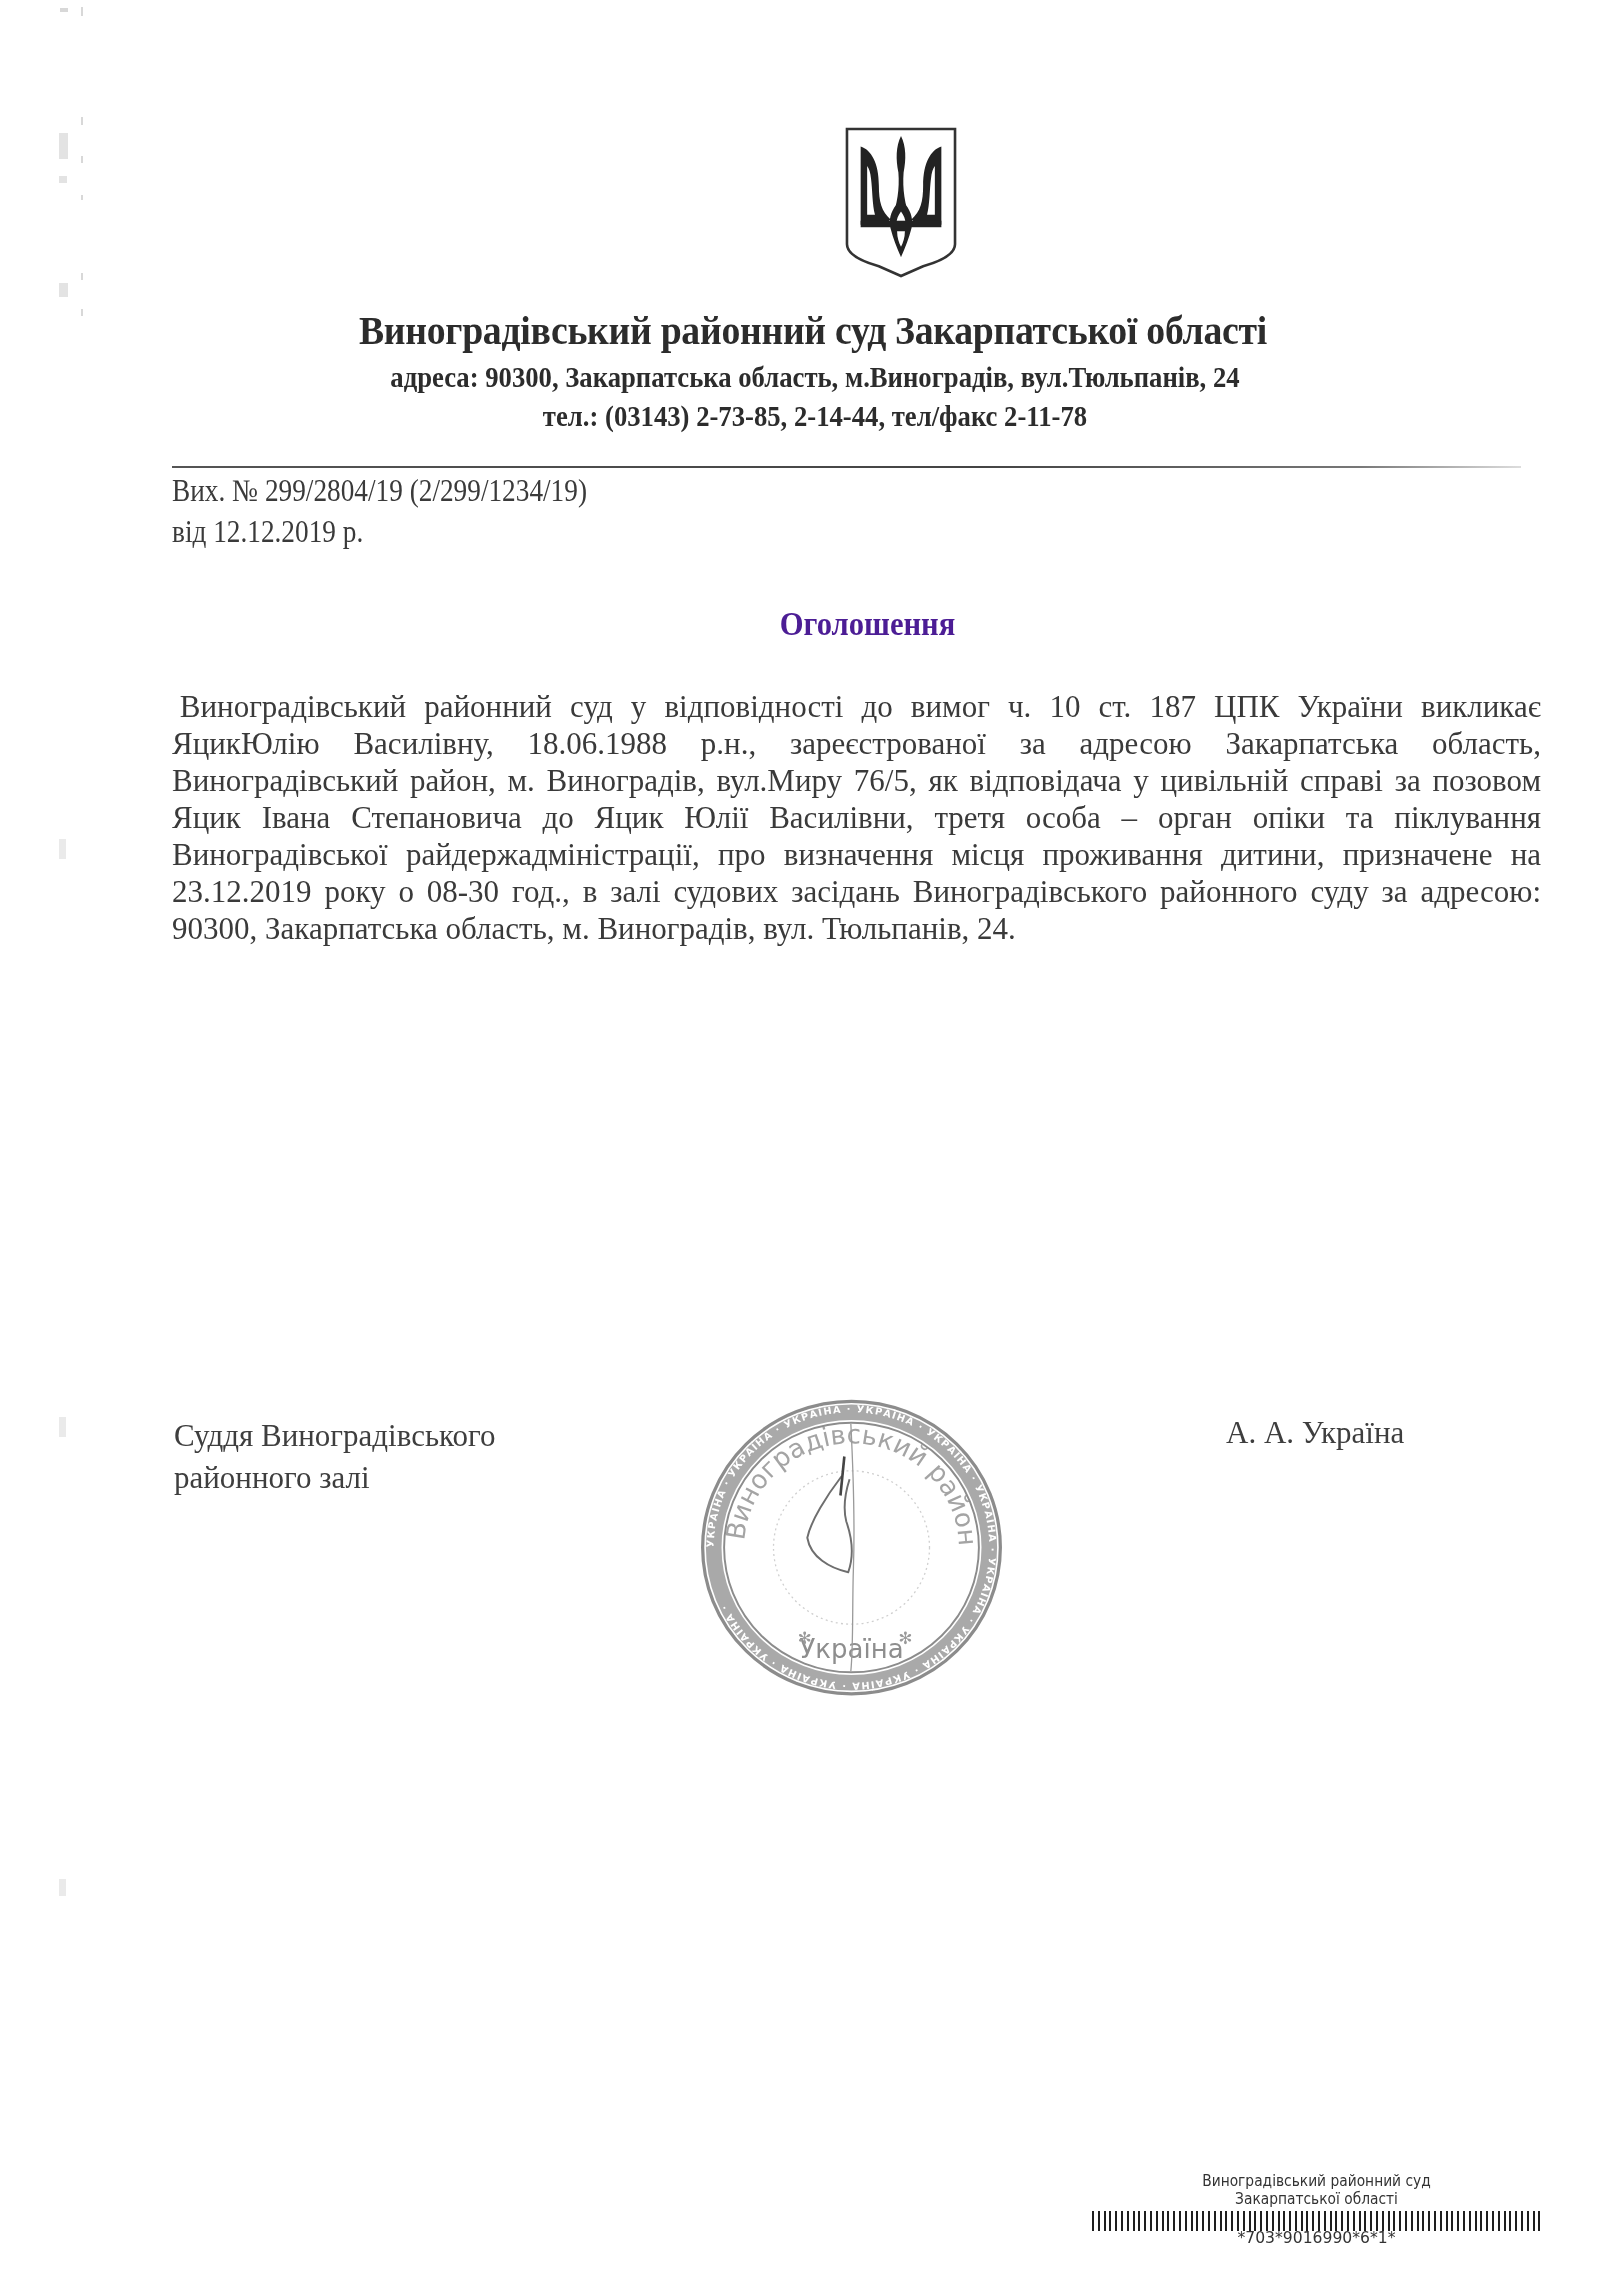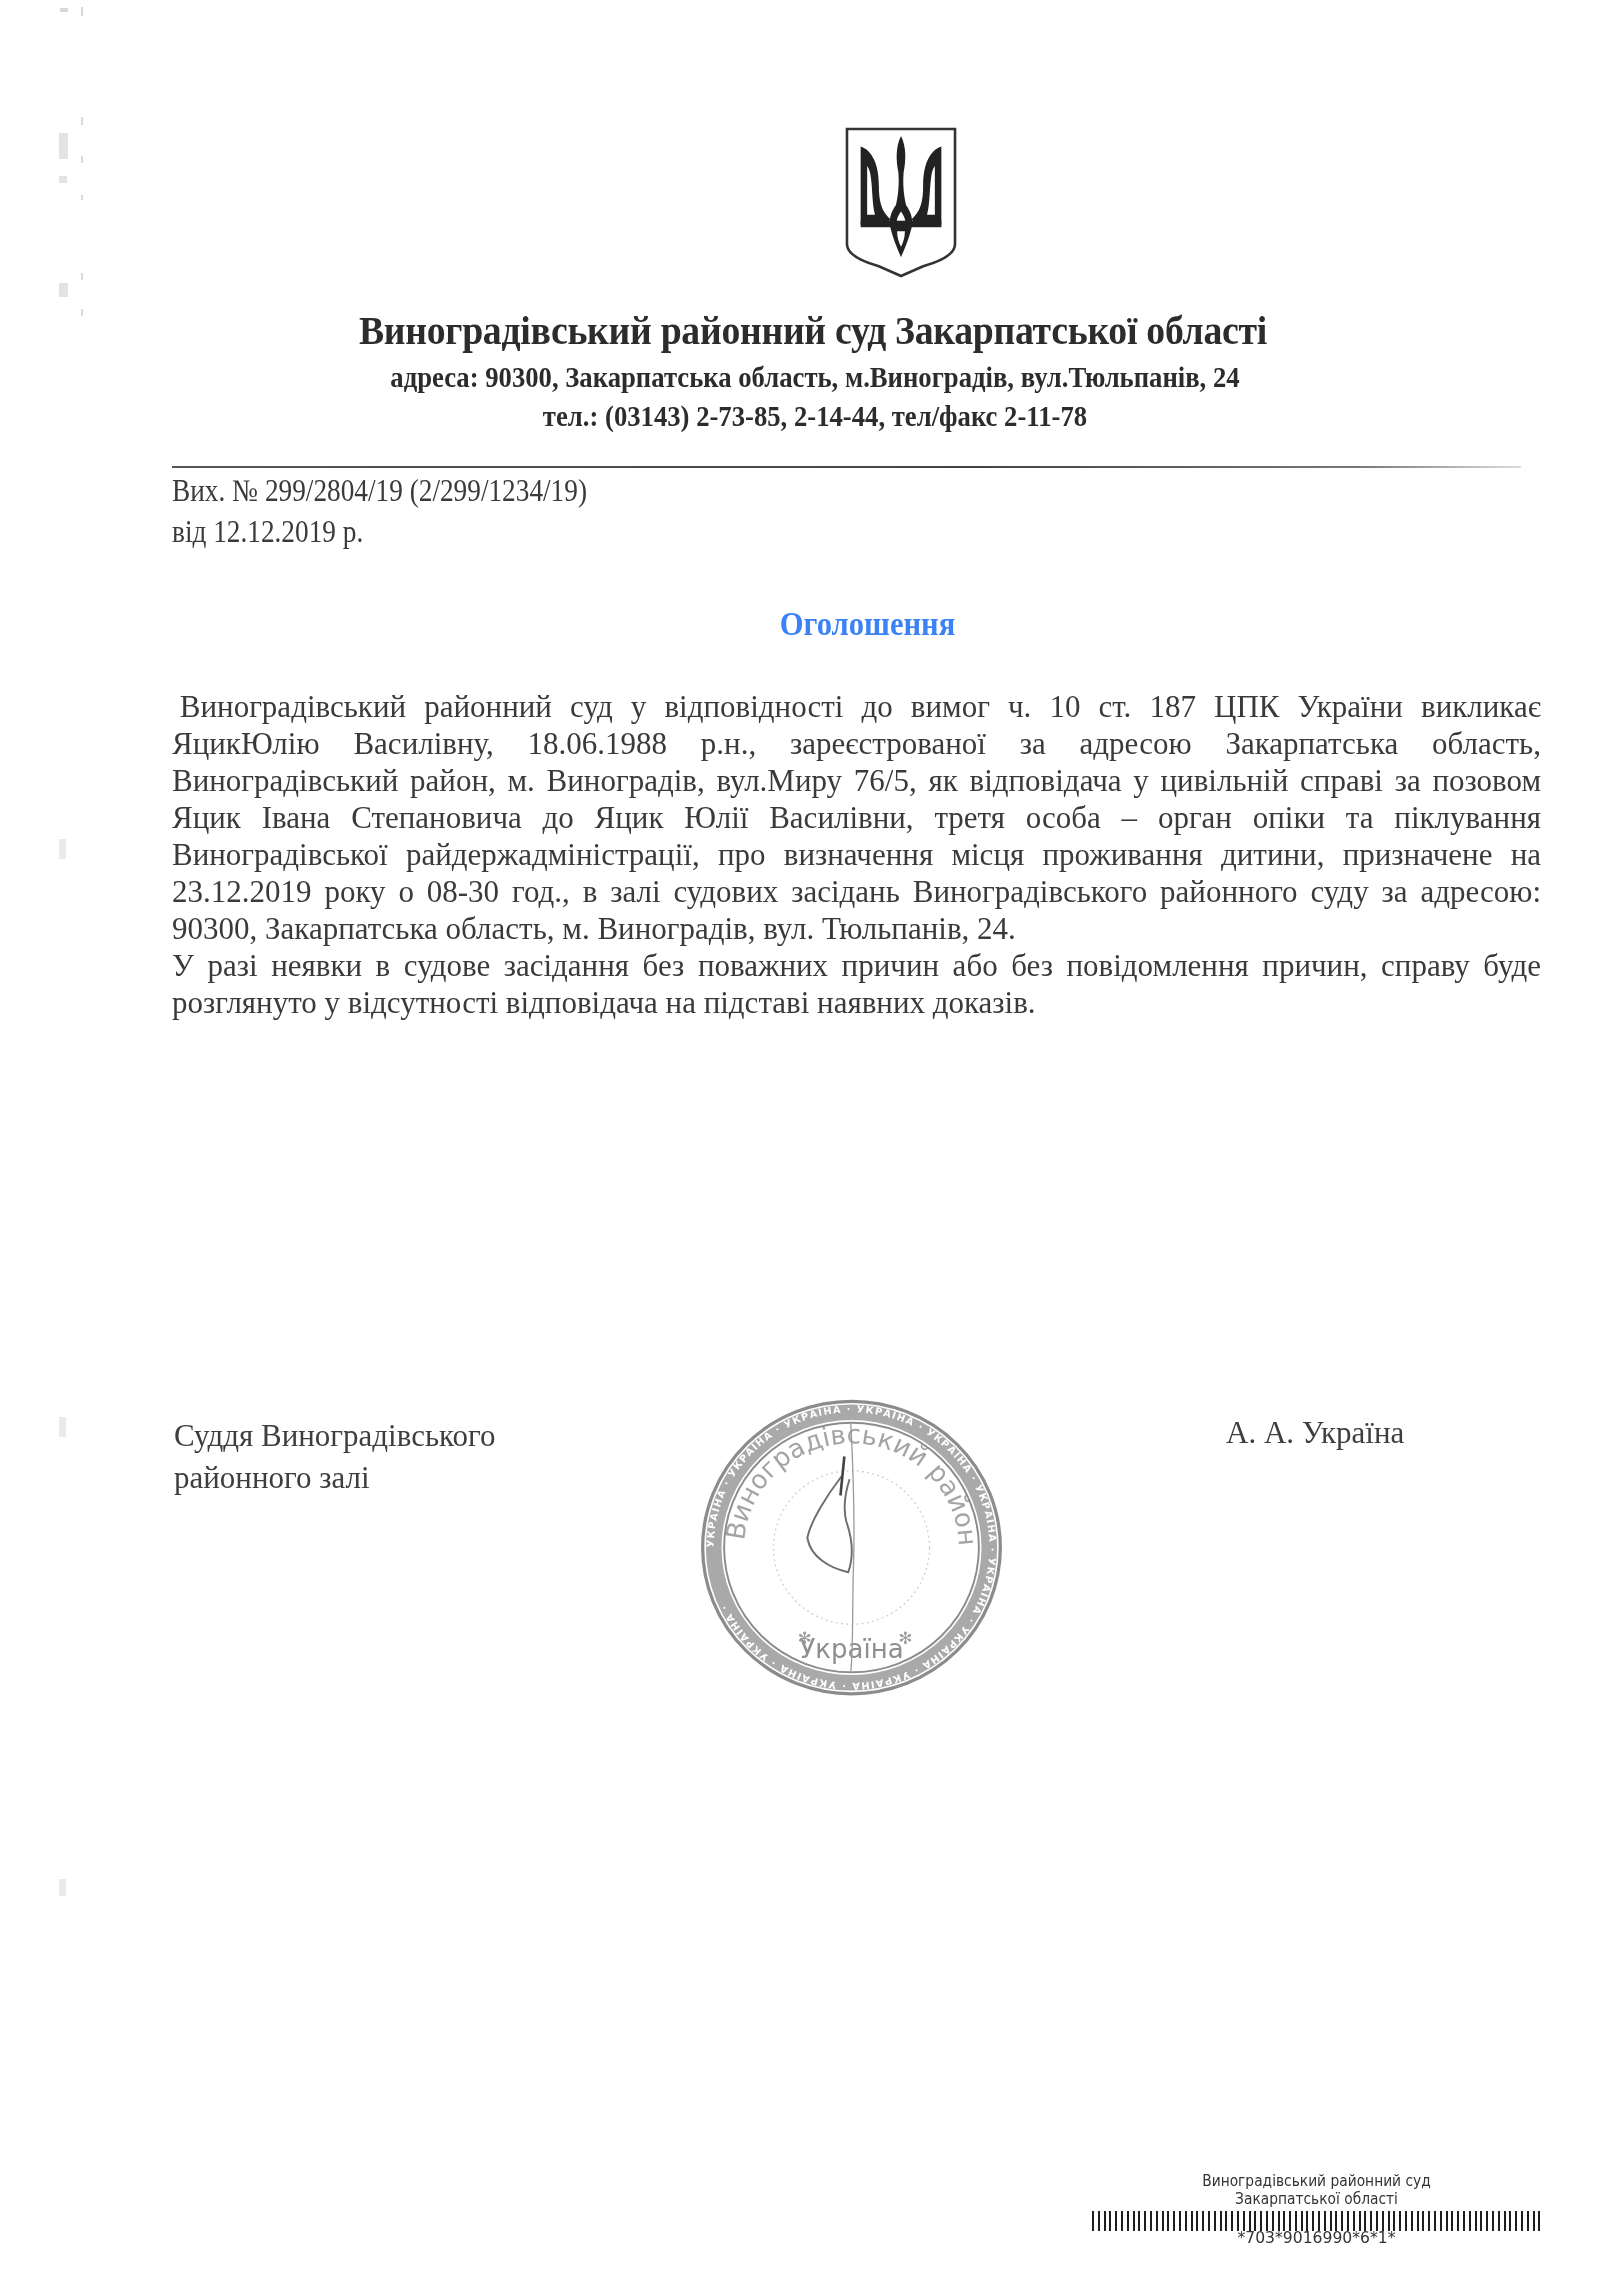--- a/index.html
+++ b/index.html
@@ -9,21 +9,21 @@
   .coat { left: 845px; top: 127px; width: 112px; height: 151px; }
   .hdr-title { left: 0; width: 1618px; top: 306px; text-align: center; font-weight: bold; font-size: 41px; letter-spacing: -0.3px; color: #2c2c2c; transform: scaleX(0.92); transform-origin: 858px 0; }
   .hdr-title span, .hdr-line span { display: inline-block; }
   .hdr-line { left: 0; width: 1618px; text-align: center; font-weight: bold; font-size: 29px; color: #2c2c2c; transform: scaleX(0.92); }
   .hdr-addr { top: 361px; transform-origin: 884px 0; }
   .hdr-tel { top: 400px; transform-origin: 884px 0; }
   .rule { left: 172px; top: 466px; width: 1349px; height: 2px; background: linear-gradient(90deg, #555 0%, #444 60%, #777 88%, #ddd 100%); }
   .meta { left: 172px; font-size: 31px; color: #3a3a3a; transform: scaleX(0.88); transform-origin: 0 0; white-space: nowrap; }
   .meta-num { top: 473px; }
   .meta-date { top: 514px; }
-  .heading { left: 0; width: 1618px; top: 605px; text-align: center; font-weight: bold; font-size: 34px; color: #3b82f6; }
+  .heading { left: 0; width: 1618px; top: 605px; text-align: center; font-weight: bold; font-size: 34px; color: #4c1d95; }
   .heading span { display: inline-block; transform: scaleX(0.9); margin-left: 117px; }
   .body { left: 172px; top: 688px; width: 1369px; font-size: 31px; line-height: 37px; color: #3a3a3a; text-align: justify; }
   .body p { margin: 0; }
   .body p.first { text-indent: 7.8px; }
   .sig-left { left: 174px; top: 1415px; font-size: 31px; line-height: 42px; color: #3e3e3e; }
   .sig-right { left: 1226px; top: 1415px; font-size: 31px; color: #3e3e3e; }
   .stamp { left: 700px; top: 1398px; width: 303px; height: 299px; }
   .footer-label { left: 1092px; width: 449px; top: 2172px; text-align: center; font-family: "DejaVu Sans", sans-serif; font-size: 15px; line-height: 18px; color: #333; transform: scaleX(0.92); }
   .barcode { left: 1092px; top: 2211px; width: 449px; height: 19.5px; display: flex; align-items: stretch; justify-content: space-between; }
   .barcode i { display: block; background: #1e1e1e; }
@@ -64,21 +64,20 @@
 <div class="abs hdr-line hdr-tel"><span>тел.: (03143) 2-73-85, 2-14-44, тел/факс 2-11-78</span></div>
 <div class="abs rule"></div>
 
 <div class="abs meta meta-num">Вих. №  299/2804/19 (2/299/1234/19)</div>
 <div class="abs meta meta-date">від 12.12.2019 р.</div>
 
 <div class="abs heading"><span>Оголошення</span></div>
 
 <div class="abs body">
   <p class="first">Виноградівський районний суд у відповідності до вимог ч. 10 ст. 187 ЦПК України викликає ЯцикЮлію Василівну, 18.06.1988 р.н., зареєстрованої за адресою Закарпатська область, Виноградівський район, м. Виноградів, вул.Миру 76/5, як відповідача у цивільній справі за позовом Яцик Івана Степановича до Яцик Юлії Василівни, третя особа – орган опіки та піклування Виноградівської райдержадміністрації, про визначення місця проживання дитини, призначене на 23.12.2019 року о 08-30 год., в залі судових засідань Виноградівського районного суду за адресою: 90300, Закарпатська область, м. Виноградів, вул. Тюльпанів, 24.</p>
-  <p>У разі неявки в судове засідання без поважних причин або без повідомлення причин, справу буде розглянуто у відсутності відповідача на підставі наявних доказів.</p>
 </div>
 
 <div class="abs sig-left">
   <div>Суддя Виноградівського</div>
   <div>районного залі</div>
 </div>
 <div class="abs sig-right">А. А. Україна</div>
 
 <div class="abs stamp">
   <svg width="303" height="299" viewBox="0 0 466 460">

